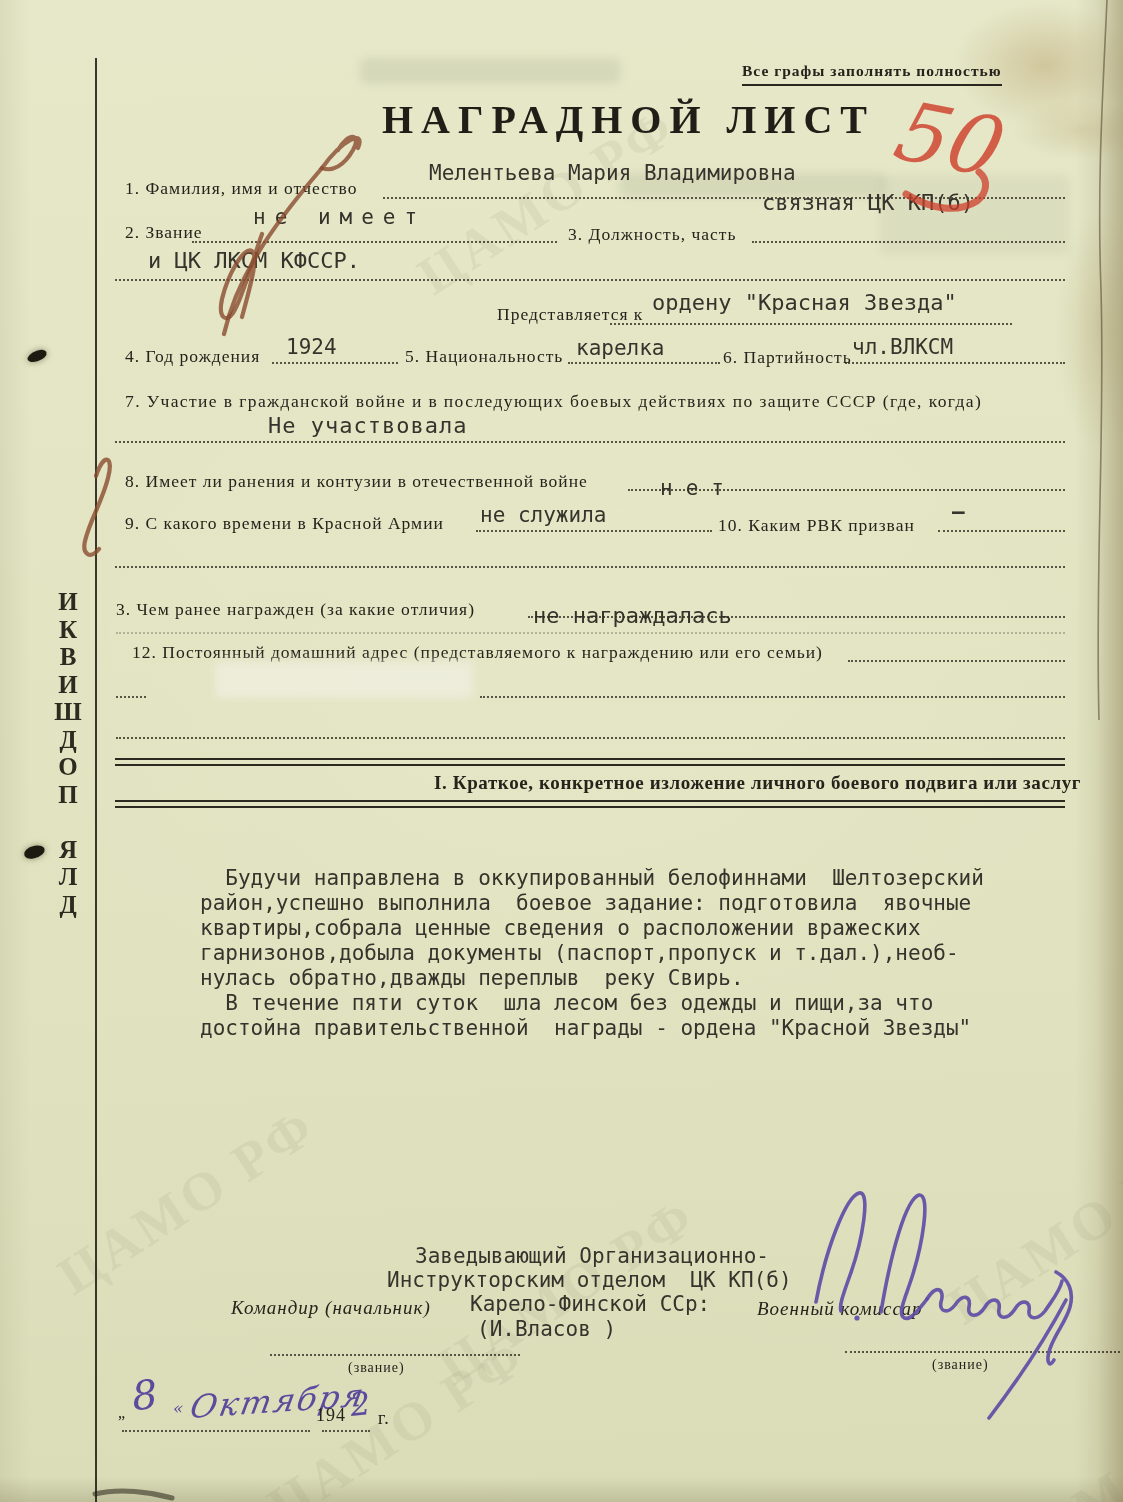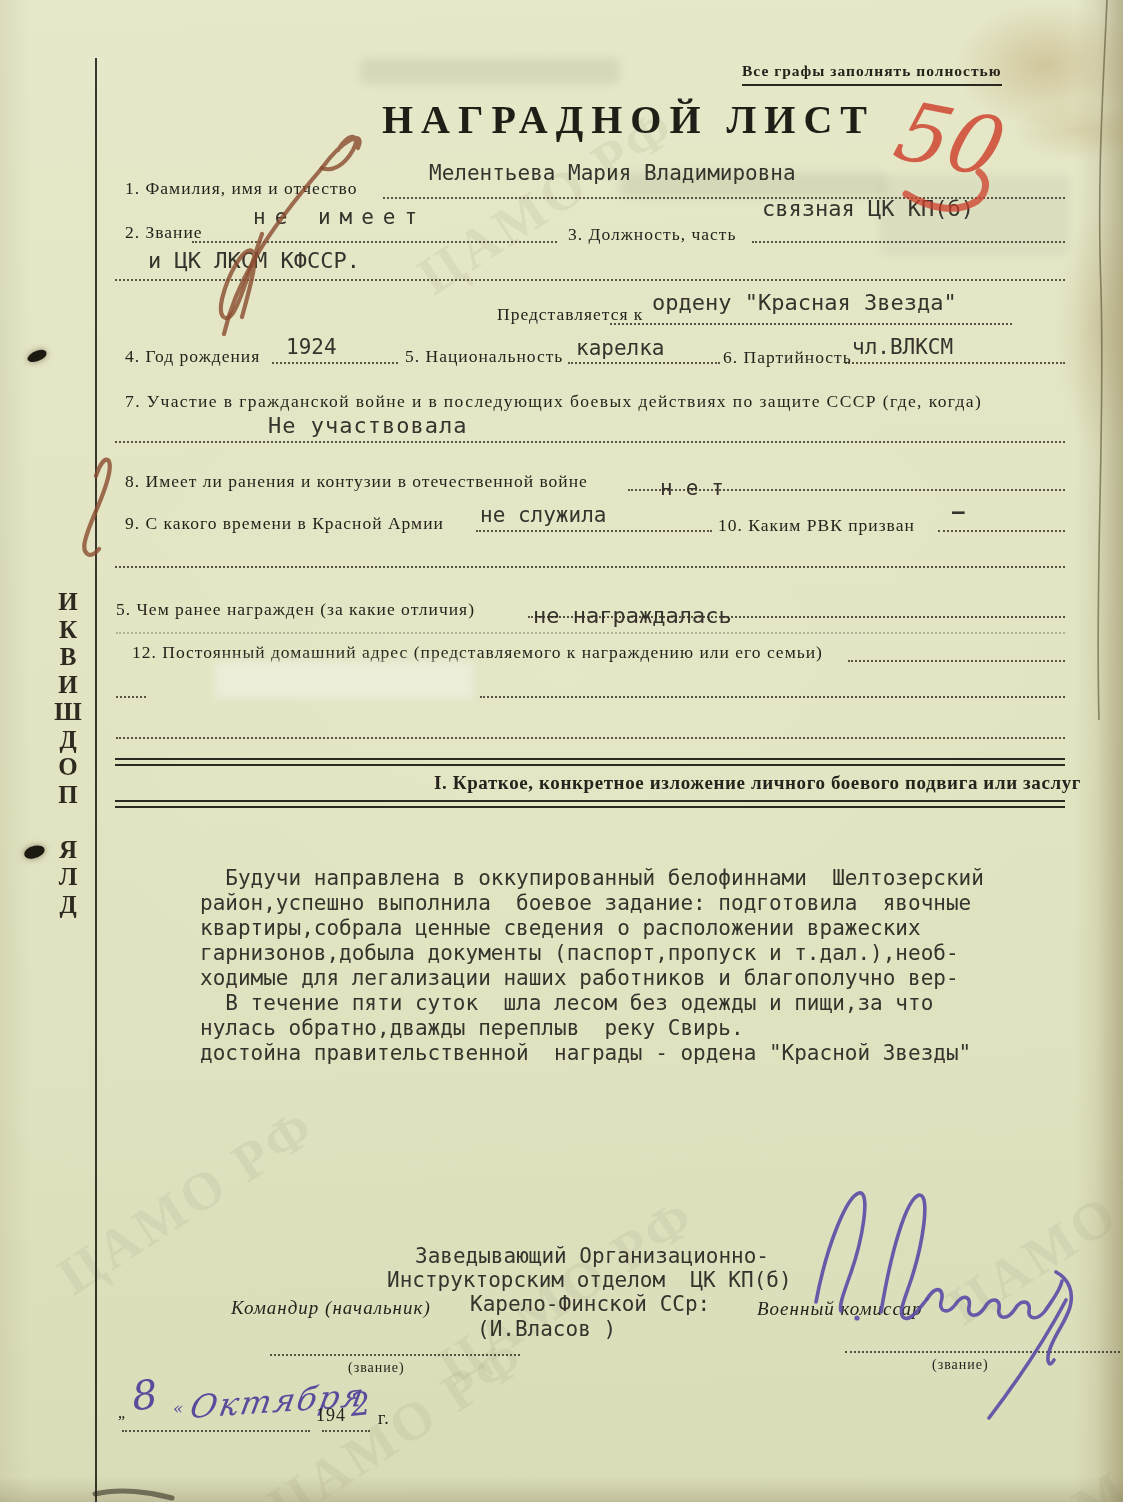--- a/index.html
+++ b/index.html
@@ -68,21 +68,21 @@
   <div class="abs" style="left:898px;top:92px;font-family:'DejaVu Serif',serif;font-style:italic;font-size:82px;color:rgba(206,63,43,.82);transform:rotate(11deg) skewX(-6deg);">50</div>
 
   <div class="abs typed" style="left:420px;top:161px;padding-left:9px;">Мелентьева Мария Владимировна</div>
   <div class="abs lbl" style="left:125px;top:178px;">1. Фамилия, имя и отчество</div>
   <div class="abs dots" style="left:383px;top:197px;width:682px;"></div>
 
   <div class="abs lbl" style="left:125px;top:222px;">2. Звание</div>
   <div class="abs typed" style="left:253px;top:205px;letter-spacing:9px;">не имеет</div>
   <div class="abs dots" style="left:192px;top:241px;width:365px;"></div>
   <div class="abs lbl" style="left:568px;top:224px;">3. Должность, часть</div>
-  <div class="abs typed" style="left:762px;top:196px;font-size:22px;">связная ЦК КП(б)</div>
+  <div class="abs typed" style="left:762px;top:190px;font-size:22px;">связная ЦК КП(б)</div>
   <div class="abs dots" style="left:752px;top:241px;width:313px;"></div>
   <div class="abs typed" style="left:148px;top:248px;font-size:22px;">и ЦК ЛКСМ КФССР.</div>
   <div class="abs dots" style="left:115px;top:279px;width:950px;"></div>
 
   <div class="abs lbl" style="left:497px;top:304px;">Представляется к</div>
   <div class="abs typed" style="left:652px;top:290px;font-size:22px;">ордену "Красная Звезда"</div>
   <div class="abs dots" style="left:610px;top:323px;width:402px;"></div>
 
   <div class="abs lbl" style="left:125px;top:346px;">4. Год рождения</div>
   <div class="abs typed" style="left:286px;top:335px;">1924</div>
@@ -103,44 +103,43 @@
   <div class="abs dots" style="left:628px;top:489px;width:437px;"></div>
 
   <div class="abs lbl" style="left:125px;top:513px;">9. С какого времени в Красной Армии</div>
   <div class="abs typed" style="left:480px;top:503px;">не служила</div>
   <div class="abs dots" style="left:476px;top:530px;width:236px;"></div>
   <div class="abs lbl" style="left:718px;top:515px;">10. Каким РВК призван</div>
   <div class="abs typed" style="left:952px;top:500px;font-weight:bold;">–</div>
   <div class="abs dots" style="left:938px;top:530px;width:127px;"></div>
   <div class="abs dots" style="left:115px;top:566px;width:950px;"></div>
 
-  <div class="abs lbl" style="left:116px;top:599px;">5. Чем ранее награжден (за какие отличия)</div>
+  <div class="abs lbl" style="left:116px;top:599px;">3. Чем ранее награжден (за какие отличия)</div>
   <div class="abs typed" style="left:533px;top:603px;font-size:22px;">не награждалась</div>
   <div class="abs dots" style="left:528px;top:616px;width:537px;"></div>
   <div class="abs dots" style="left:116px;top:632px;width:949px;opacity:.35;"></div>
 
   <div class="abs lbl" style="left:132px;top:642px;">12. Постоянный домашний адрес (представляемого к награждению или его семьи)</div>
   <div class="abs dots" style="left:848px;top:660px;width:217px;"></div>
   <div class="abs" style="left:215px;top:662px;width:258px;height:36px;background:rgba(238,238,220,.92);filter:blur(5px);"></div>
   <div class="abs dots" style="left:116px;top:696px;width:30px;"></div>
   <div class="abs dots" style="left:480px;top:696px;width:585px;"></div>
   <div class="abs dots" style="left:116px;top:737px;width:949px;"></div>
 
   <div class="abs dbl" style="left:115px;top:758px;width:950px;"></div>
   <div class="abs" style="left:131px;top:772px;width:950px;text-align:right;font-weight:bold;font-size:19px;letter-spacing:.6px;">I. Краткое, конкретное изложение личного боевого подвига или заслуг</div>
   <div class="abs dbl" style="left:115px;top:800px;width:950px;"></div>
 
   <div class="abs" style="left:200px;top:866px;">
     <div class="typed" style="line-height:25px;">  Будучи направлена в оккупированный белофиннами  Шелтозерский</div>
     <div class="typed" style="line-height:25px;">район,успешно выполнила  боевое задание: подготовила  явочные</div>
     <div class="typed" style="line-height:25px;">квартиры,собрала ценные сведения о расположении вражеских</div>
     <div class="typed" style="line-height:25px;">гарнизонов,добыла документы (паспорт,пропуск и т.дал.),необ-</div>
-    <div class="typed" style="line-height:25px;">ходимые для легализации наших работников и благополучно вер-</div>
+    <div class="typed" style="line-height:25px;">нулась обратно,дважды переплыв  реку Свирь.</div>
     <div class="typed" style="line-height:25px;">  В течение пяти суток  шла лесом без одежды и пищи,за что</div>
-    <div class="typed" style="line-height:25px;">нулась обратно,дважды переплыв  реку Свирь.</div>
     <div class="typed" style="line-height:25px;">достойна правительственной  награды - ордена "Красной Звезды"</div>
   </div>
 
   <div class="abs typed" style="left:415px;top:1244px;">Заведывающий Организационно-</div>
   <div class="abs typed" style="left:387px;top:1268px;">Инструкторским отделом  ЦК КП(б)</div>
   <div class="abs lbl ital" style="left:231px;top:1297px;font-size:19px;">Командир (начальник)</div>
   <div class="abs typed" style="left:470px;top:1292px;">Карело-Финской ССр:</div>
   <div class="abs lbl ital" style="left:757px;top:1298px;font-size:19px;">Военный комиссар</div>
   <div class="abs typed" style="left:477px;top:1317px;">(И.Власов )</div>
   <div class="abs dots" style="left:270px;top:1354px;width:250px;"></div>

